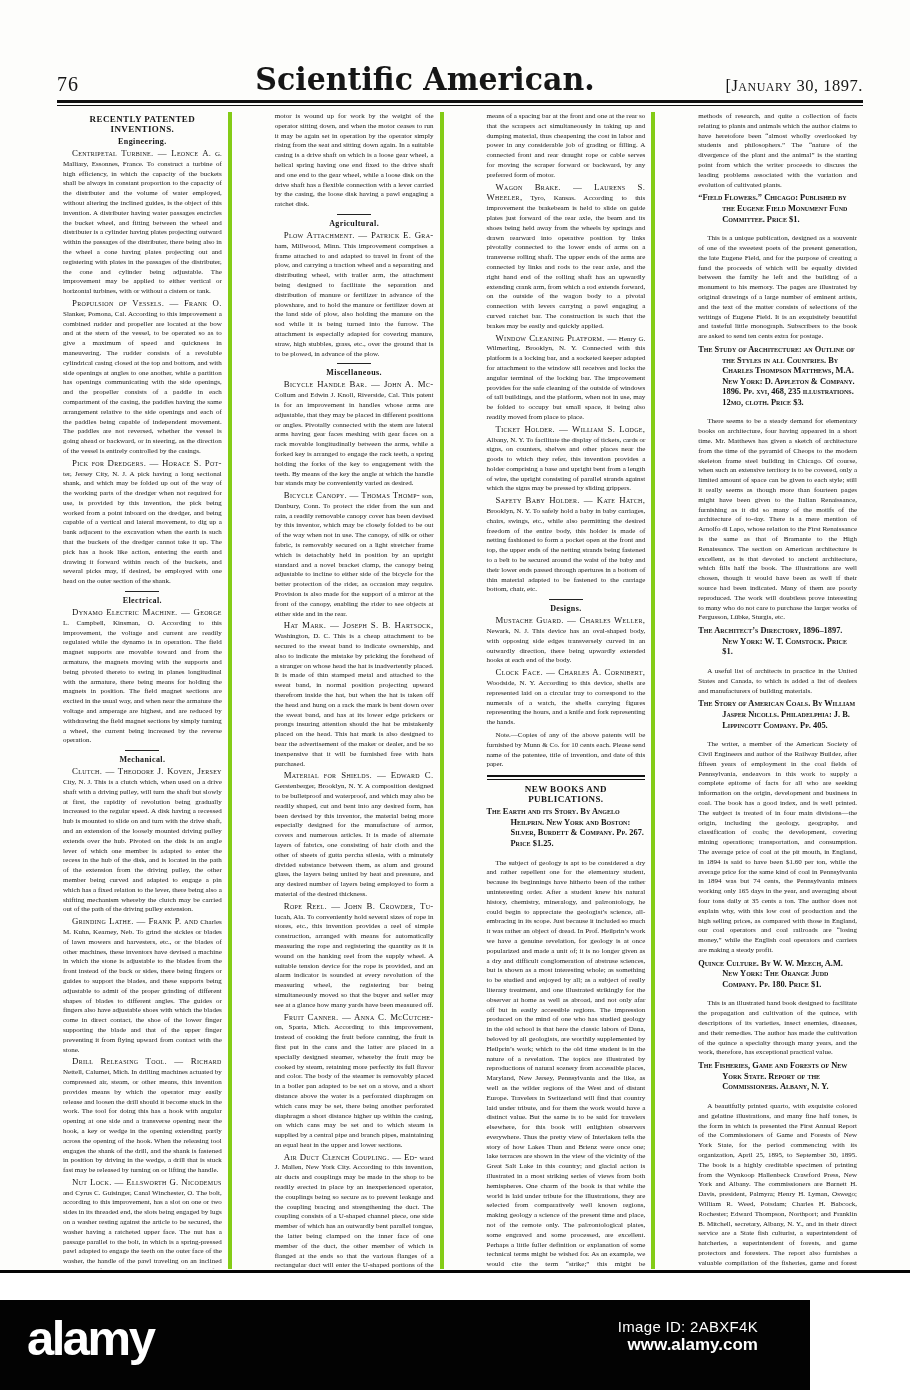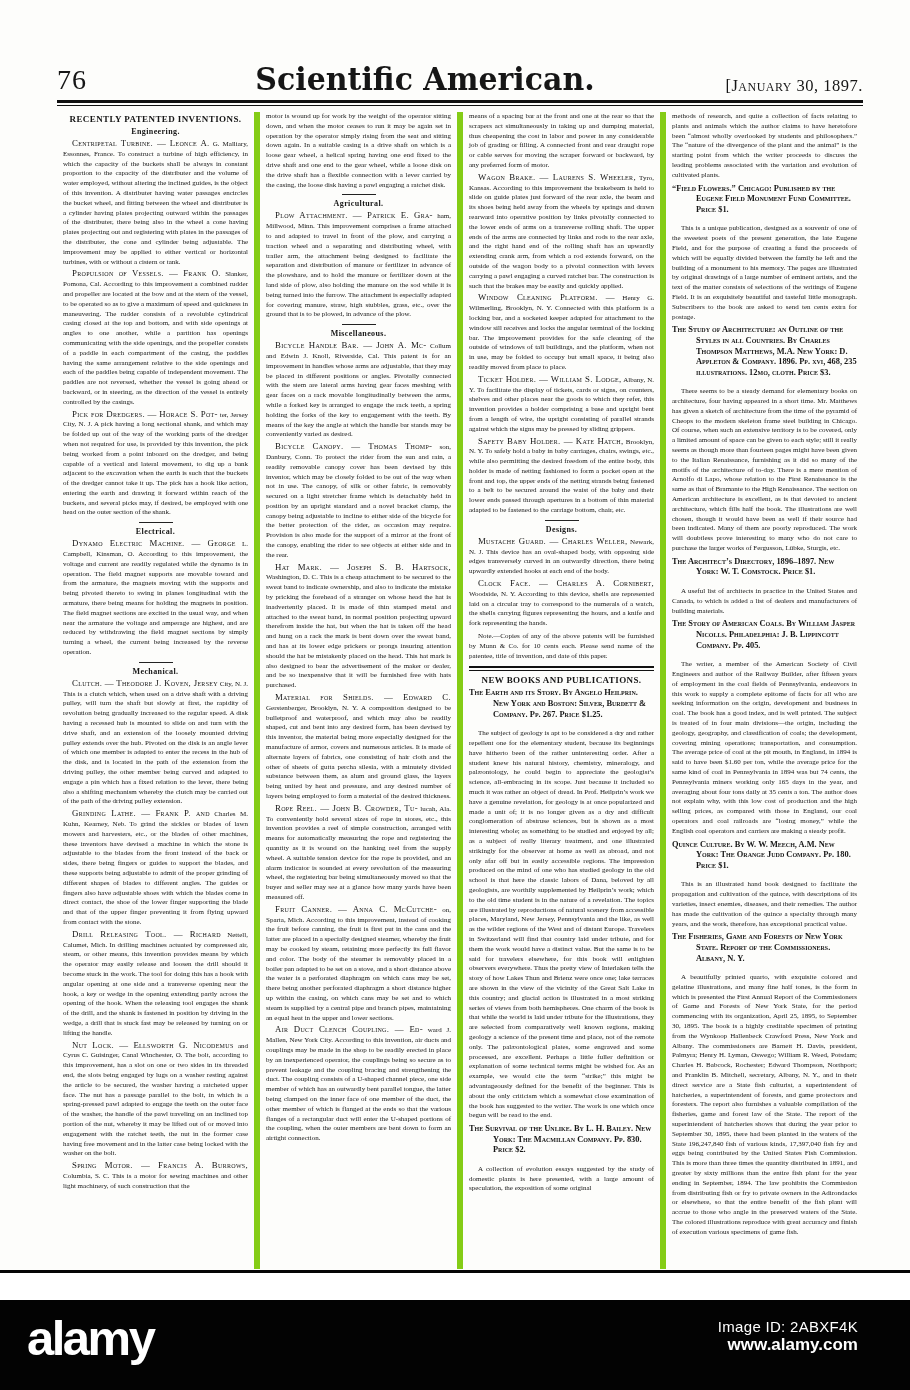--- a/index.html
+++ b/index.html
@@ -3,45 +3,45 @@
 <meta charset="utf-8">
 <style>
   html,body{margin:0;padding:0;}
   body{width:910px;height:1390px;background:#ffffff;position:relative;overflow:hidden;
        font-family:"Liberation Serif","DejaVu Serif",serif;color:#161616;
        -webkit-font-smoothing:antialiased;}
   .sheet{position:absolute;left:0;top:0;width:910px;height:1270px;background:#fdfdfb;}
   .content{position:absolute;left:57px;top:52px;width:806px;}
   
   .hdr{display:flex;align-items:flex-end;height:44px;}
-  .pageno{width:120px;font-size:28px;letter-spacing:1px;}
+  .pageno{width:120px;font-size:20px;letter-spacing:1px;}
   .masthead{flex:1;text-align:center;font-family:"DejaVu Serif",serif;font-weight:bold;
             font-size:30px;letter-spacing:0px;transform:scaleY(1.08);}
   .dateline{width:190px;text-align:right;font-variant:small-caps;font-size:16.5px;letter-spacing:.5px;}
   .hdr-rule{margin-top:4px;border-top:3px solid #111;border-bottom:1px solid #111;height:2px;}
   
   .cols{display:flex;margin-top:6px;height:1157px;overflow:hidden;}
   .col{flex:1 1 0;padding:0 6px;overflow:hidden;}
-  .col.ruled{border-left:6px solid #84cc16;}
+  .col.ruled{border-left:4px solid #84cc16;padding-left:43px;}
   .main-heading{text-align:center;font-weight:bold;font-size:9px;letter-spacing:.4px;margin:2px 0 3px;}
   .sub-heading{text-align:center;font-weight:bold;font-size:8px;letter-spacing:.4px;margin:3px 0 3px;}
   .rule{width:34px;margin:4px auto 4px;border-top:1px solid #222;}
   .dbl-rule{margin:5px 0 4px;border-top:2px solid #111;border-bottom:1px solid #111;height:2px;}
   p.item{font-size:7px;line-height:9.8px;text-align:justify;text-indent:9px;margin:0 0 2px;}
   p.item .lead{font-variant:small-caps;font-size:8.8px;letter-spacing:.3px;}
   p.cont{text-indent:0;}
   p.note{margin-top:3px;}
   .book{margin:0;}
   .book-title{font-variant:small-caps;font-size:8.4px;line-height:10.6px;font-weight:600;
               margin:3px 0 2px;padding-left:24px;text-indent:-24px;text-align:left;}
   p.book-body{margin:9px 0 2px;}
   
   .scan-edge{position:absolute;left:0;top:1270px;width:910px;height:3px;background:#050505;}
   
-  .footer{position:absolute;left:0;top:1300px;width:910px;height:90px;background:#030303;
+  .footer{position:absolute;left:0;top:1300px;width:810px;height:90px;background:#030303;
           font-family:"Liberation Sans","DejaVu Sans",sans-serif;}
   .alamy-logo{position:absolute;left:27px;top:14px;color:#fff;font-weight:bold;font-size:49px;
               letter-spacing:-2.5px;line-height:1;}
   .footer-right{position:absolute;right:52px;top:18px;text-align:right;color:#fff;}
   .footer-id{font-size:15px;letter-spacing:.3px;}
   .footer-url{font-size:17px;font-weight:bold;}
 </style>
 </head>
 <body>
 

